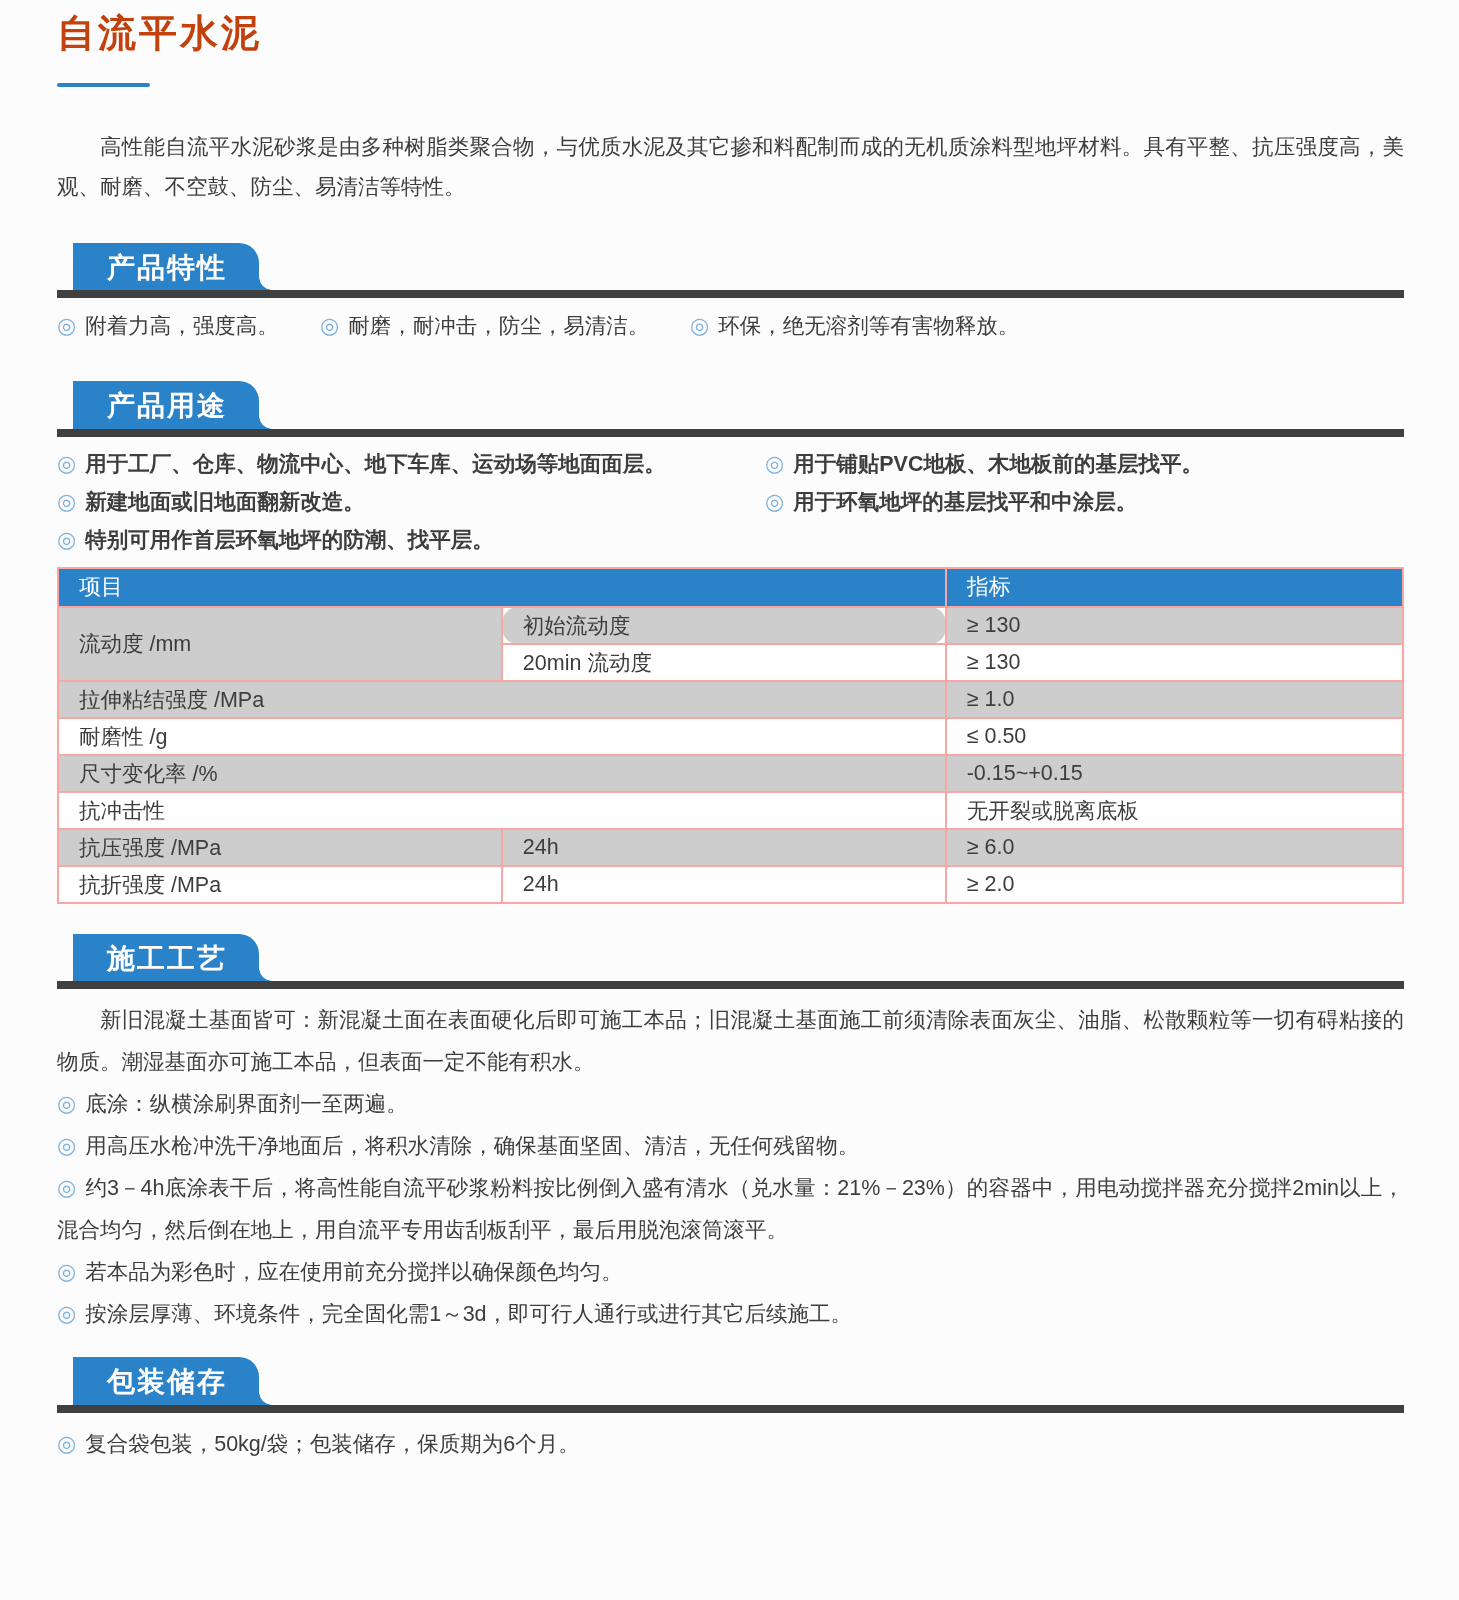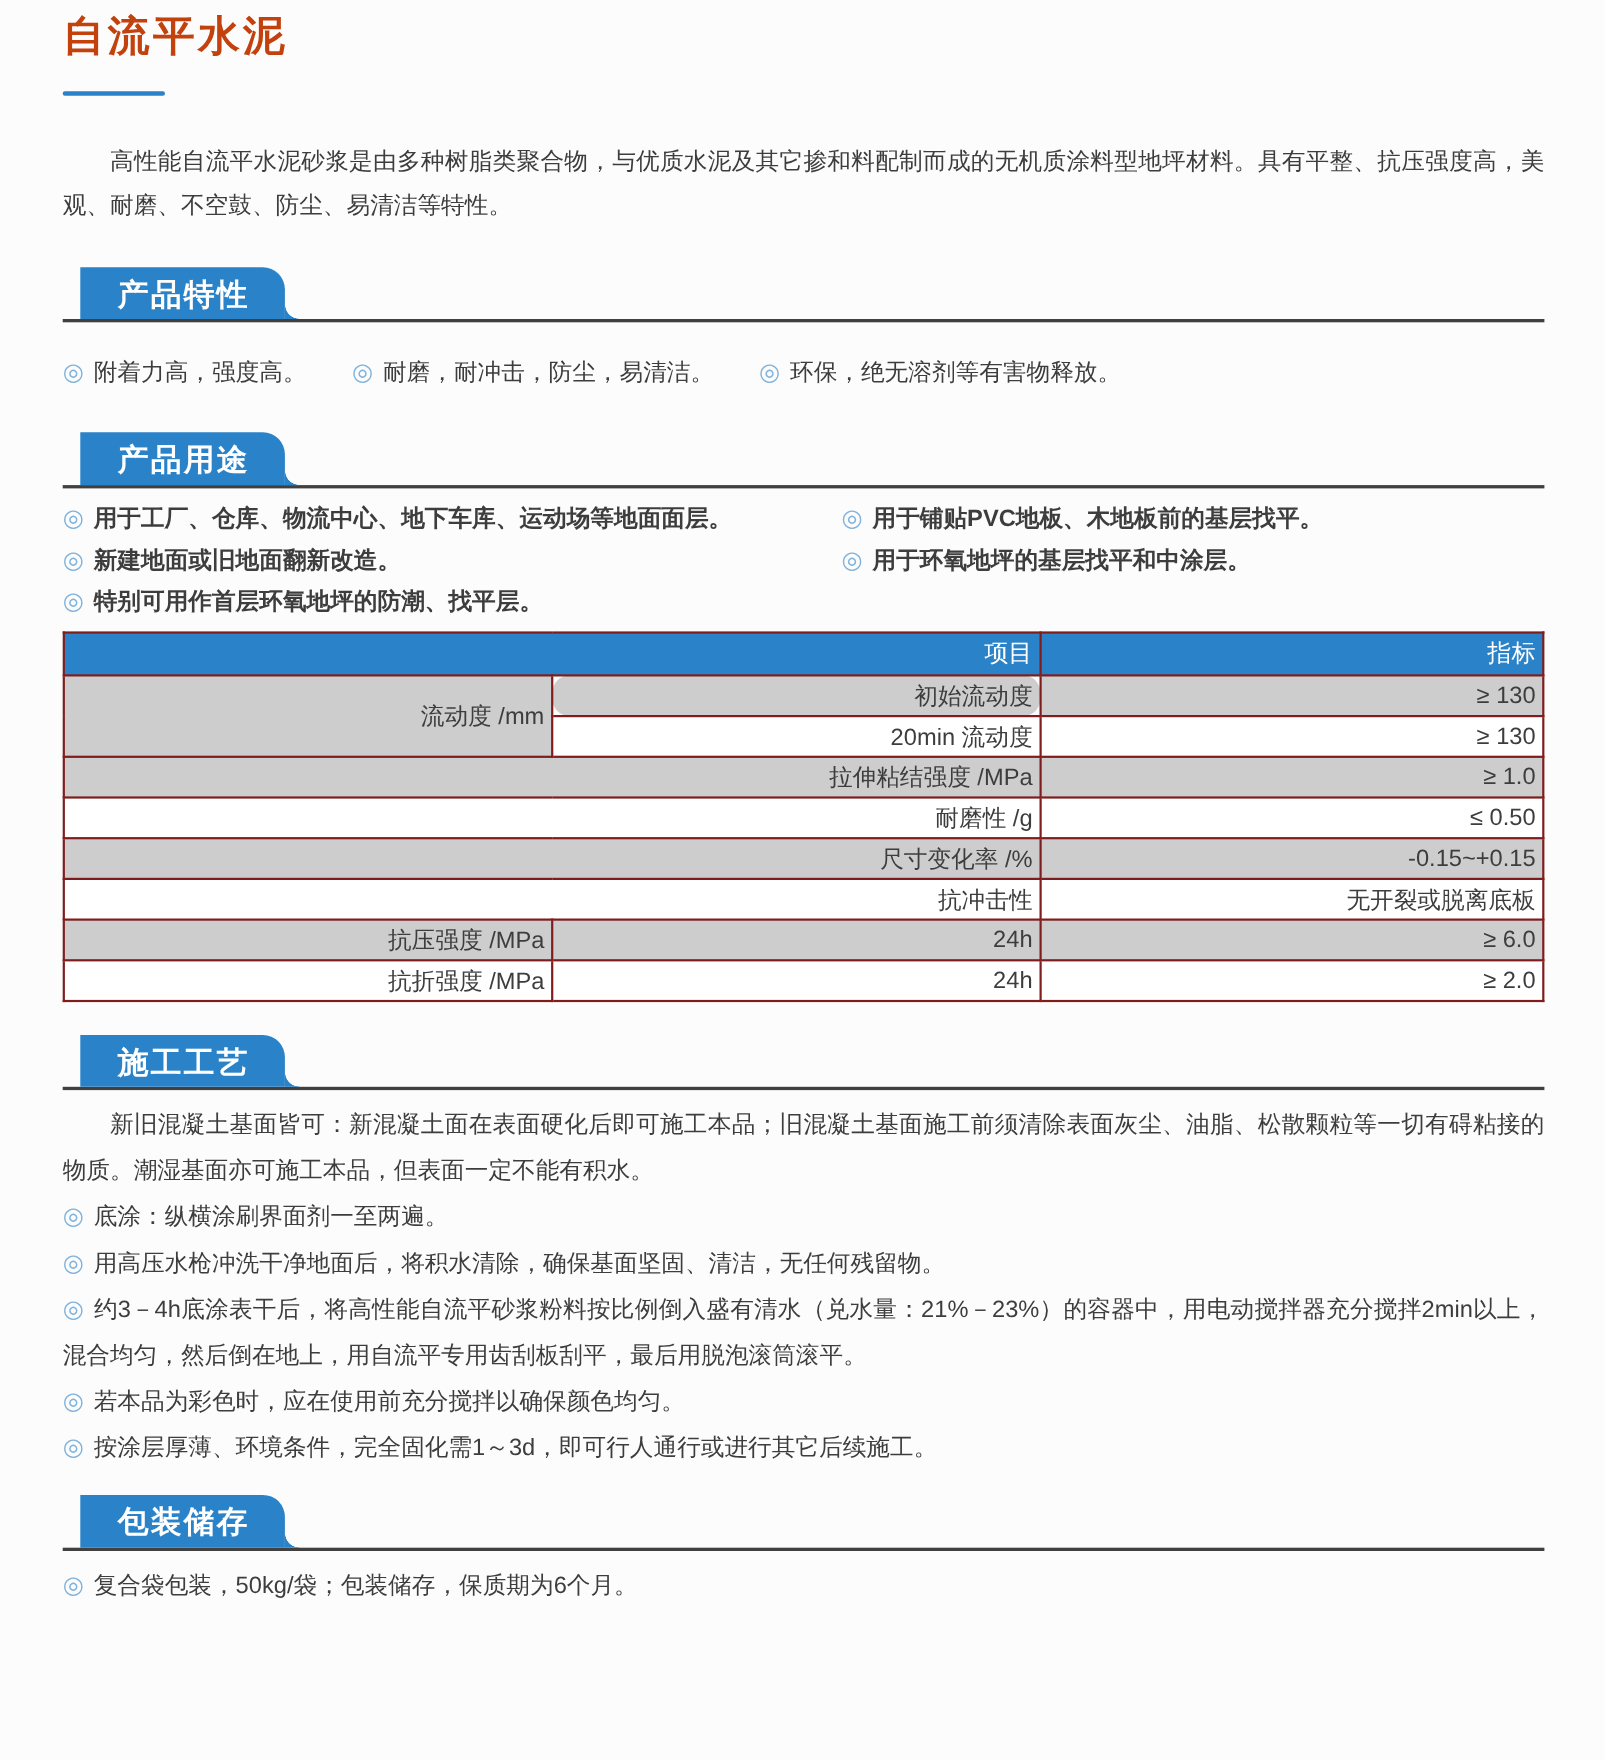--- a/index.html
+++ b/index.html
@@ -19,21 +19,21 @@
   }
   .title-rule {
     margin-top:27px; width:93px; height:4px;
     background:#2a82c8; border-radius:2px;
   }
   .intro {
     margin:40px 0 0; font-size:21.5px; line-height:40px;
     text-indent:2em; text-align:justify;
   }
 
-  .sec { border-bottom:3px solid #404040; line-height:0;padding-left:16px; }
+  .sec { border-bottom:8px solid #404040; line-height:0;padding-left:16px; }
   .sec .tab {
     position:relative; display:inline-block;
     background:#2a82c8; color:#fff;
     font-size:28px; font-weight:700; letter-spacing:2px;
     line-height:1.2; padding:8px 32px 6px 34px;
     border-radius:0 20px 0 0;
   }
   .sec .tab::after {
     content:""; position:absolute; right:-13px; bottom:0;
     width:13px; height:13px;
@@ -41,38 +41,38 @@
   }
   .mt-feat { margin-top:36px; }
   .mt-uses { margin-top:40px; }
   .mt-tech { margin-top:22px; }
   .mt-proc { margin-top:30px; }
   .mt-pack { margin-top:22px; }
 
   .li { margin:0; font-size:21.5px; line-height:30px; }
   .b { color:#7fb2dc; font-size:22px; margin-right:9px; }
 
-  .feat-row { display:flex; margin-top:30px; }
+  .feat-row { display:flex; margin-top:13px; }
   .feat-row .li:nth-child(1){ width:263px; }
   .feat-row .li:nth-child(2){ width:370px; }
 
   .uses-row { display:flex; margin-top:8px; }
   .uses-col { flex:0 0 708px; }
   .uses-col.r { flex:1 1 auto; }
   .uses-col .li { line-height:37px;font-weight:bold; }
 
   .standard { margin:16px 0 0; font-size:22px; text-align:center; }
 
   table.tech {
     width:100%; border-collapse:collapse; margin-top:8px;
     table-layout:fixed;
   }
   table.tech td {
-    border:2px solid #7f1d1d; text-align:right;
-    font-size:21.5px; height:37px; padding:0 6px;
+    border:2px solid #fca5a5; text-align:left;
+    font-size:21.5px; height:37px; padding:0 20px;
     background:#fff; color:#3d3d3d;
   }
   table.tech td.hd {
     background:#2a82c8; color:#fff; font-size:22px; height:39px;
   }
   table.tech td.g { background:#cdcdcd; }
   .cw1 { width:32.5%; } .cw2 { width:33.5%;border-radius:16px; } .cw3 { width:34%; }
 
   .proc-intro {
     margin:10px 0 0; font-size:21.5px; line-height:42px;

